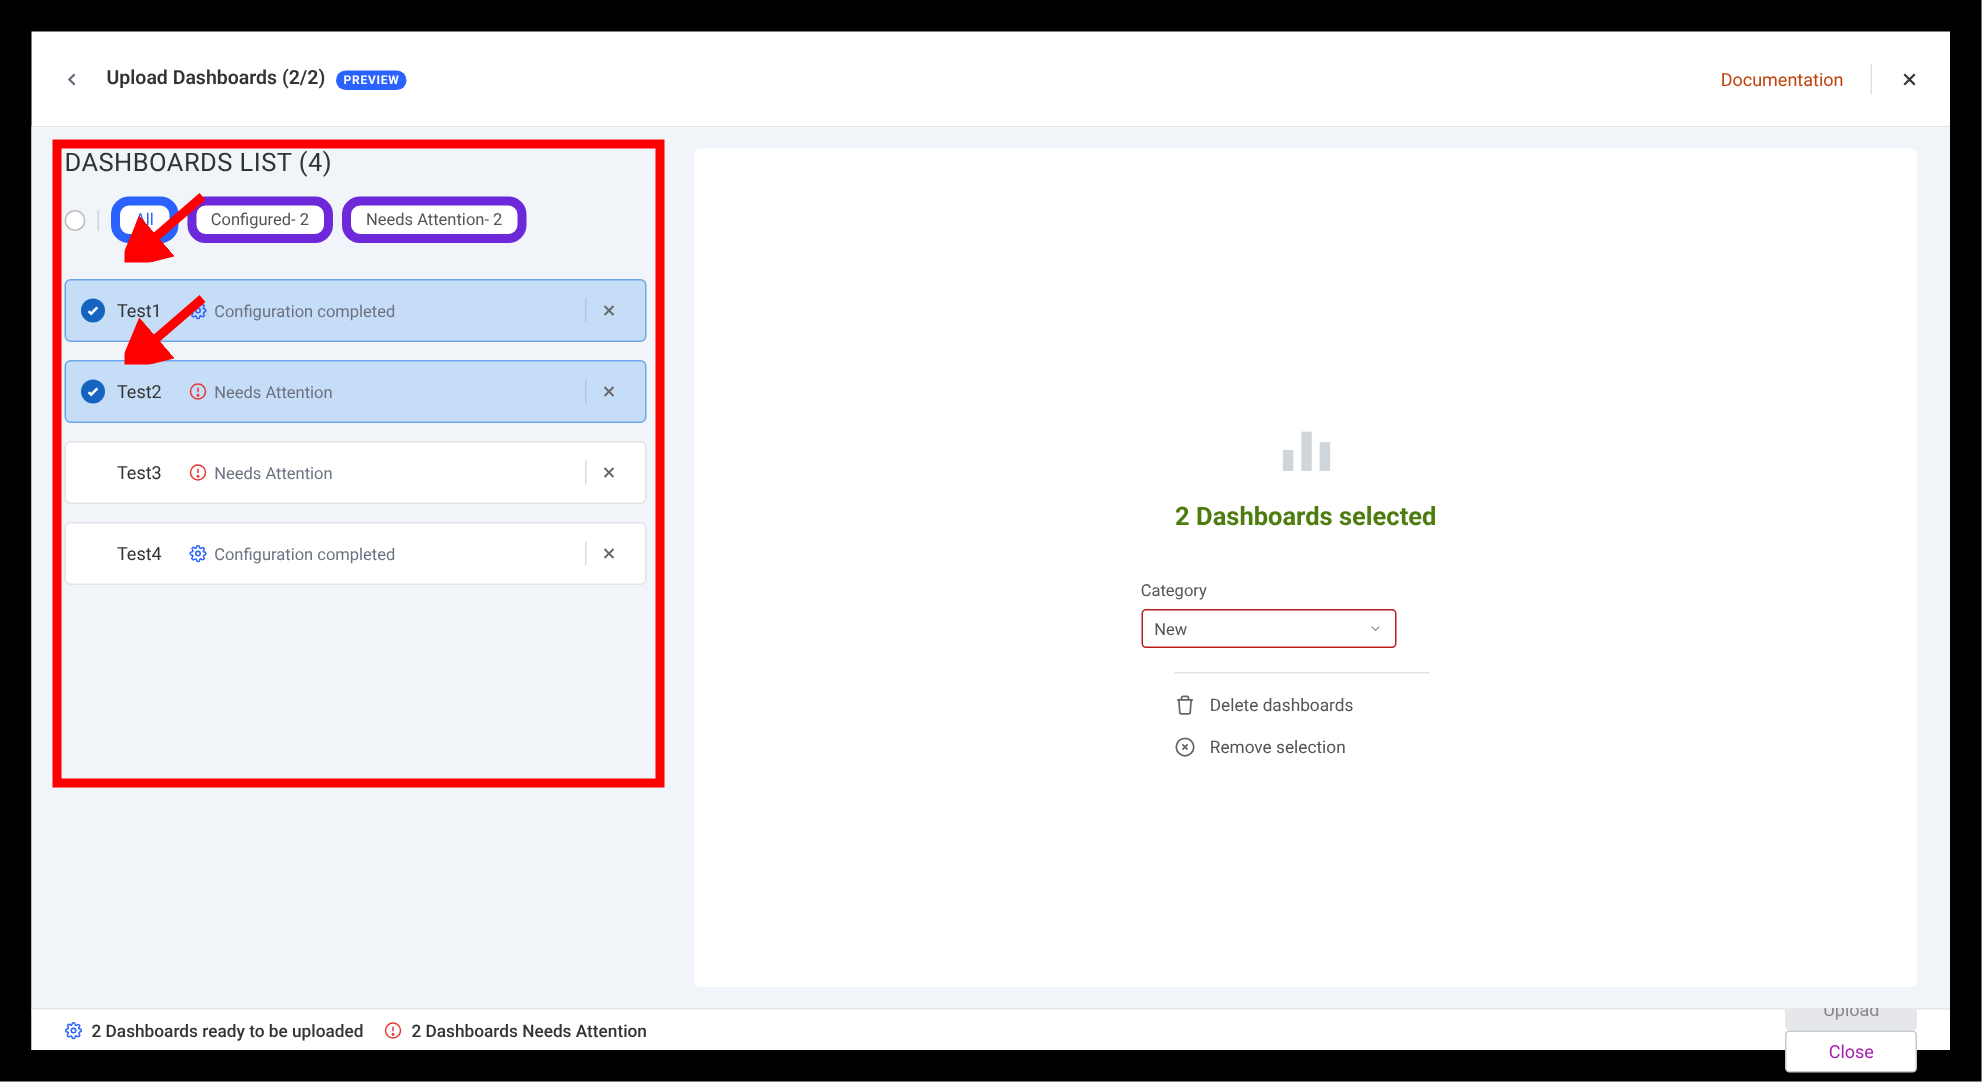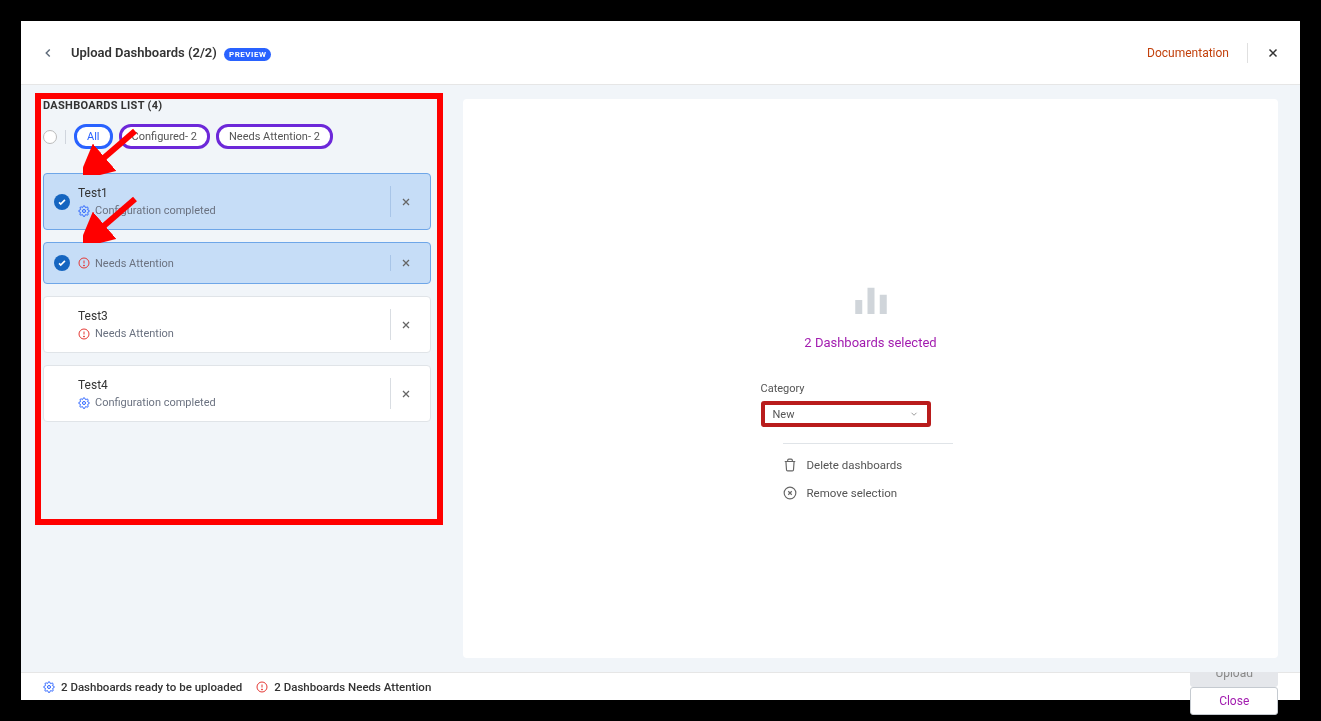--- a/index.html
+++ b/index.html
@@ -12,55 +12,55 @@
   .hdr-title { font-size: 13px; font-weight: 600; color: #333; }
   .preview-badge { background: #2962ff; color: #fff; font-size: 8px; font-weight: 700; padding: 2px 5px; border-radius: 8px; margin-left: 4px; letter-spacing: 0.5px; }
   .hdr-right { margin-left: auto; display: flex; align-items: center; gap: 18px; }
   .doc-link { color: #c2410c; font-size: 12px; text-decoration: none; cursor: pointer; }
   .vline { width: 1px; height: 20px; background: #e0e0e0; }
   .close-x { width: 14px; height: 14px; cursor: pointer; color: #333; }
   
   .body { flex: 1; background: #f1f5f9; display: flex; position: relative; }
   .left-col { width: 432px; padding: 14px 0 14px 0; position: relative; }
   .left-inner { padding: 0 22px 8px 22px; }
-  .list-title { font-size: 11px; font-weight: 700; letter-spacing: 0.3px; color: #333; margin-bottom: 12px; }
+  .list-title { font-size: 17px; font-weight: 400; letter-spacing: 0.3px; color: #333; margin-bottom: 12px; }
   .filters { display: flex; align-items: center; gap: 6px; margin-bottom: 16px; }
   .master-radio { width: 14px; height: 14px; border: 1px solid #bbb; border-radius: 50%; background: #fff; }
   .fdiv { width: 1px; height: 14px; background: #d0d5dd; margin: 0 2px; }
-  .pill { border: 3px solid #6d28d9; border-radius: 12px; padding: 3px 10px; font-size: 11px; color: #555; background: #fff; cursor: pointer; }
+  .pill { border: 6px solid #6d28d9; border-radius: 12px; padding: 3px 10px; font-size: 11px; color: #555; background: #fff; cursor: pointer; }
   .pill.active { border-color: #2962ff; color: #2962ff; }
   .cards { padding: 0 22px; display: flex; flex-direction: column; gap: 12px; }
   .card { background: #fff; border: 1px solid #e0e4e8; border-radius: 4px; display: flex; align-items: center; padding: 12px 10px 12px 6px; position: relative; }
   .card.selected { background: #c6ddf7; border-color: #6ea6e8; }
   .chk { width: 16px; height: 16px; border-radius: 50%; background: #1565c0; margin: 0 8px 0 4px; display: flex; align-items: center; justify-content: center; flex-shrink: 0; }
   .chk svg { width: 10px; height: 10px; color: #fff; }
   .chk.blank { background: transparent; }
-  .card-text { flex: 1; display: flex; flex-direction: column; gap: 4px; }
+  .card-text { flex: 1; display: flex; flex-direction: row; gap: 18px; }
   .card-title { font-size: 12px; color: #333; }
   .card-status { display: flex; align-items: center; gap: 5px; font-size: 11px; }
   .card-status.ok { color: #6b7280; }
   .card-status.warn { color: #6b7280; }
   .gear { width: 12px; height: 12px; color: #2962ff; flex-shrink:0; }
   .warn-ic { width: 12px; height: 12px; color: #e53935; flex-shrink:0; }
   .card-close { width: 30px; display: flex; align-items: center; justify-content: center; border-left: 1px solid #d9dde2; align-self: stretch; margin-left: 6px; cursor: pointer; }
   .card.selected .card-close { border-left-color: #a8c5e8; }
   .card-close svg { width: 12px; height: 12px; color: #666; }
   
   .red-box { position: absolute; left: 14px; top: 8px; width: 408px; height: 432px; border: 6px solid #f00; pointer-events: none; z-index: 50; }
   
   .arrow { position: absolute; z-index: 60; pointer-events: none; }
   
   .right-col { flex: 1; padding: 14px 22px 14px 10px; }
   .right-panel { background: #fff; border-radius: 4px; height: 100%; position: relative; }
   .rp-center { position: absolute; left: 50%; top: 180px; transform: translateX(-50%); display: flex; flex-direction: column; align-items: center; width: 300px; }
   .bars-icn { width: 42px; height: 42px; color: #d0d5da; margin-bottom: 14px; }
-  .sel-title { font-size: 13px; font-weight: 400; color: #a21caf; margin-bottom: 32px; }
+  .sel-title { font-size: 17px; font-weight: 700; color: #4d7c0f; margin-bottom: 32px; }
   .cat-block { width: 170px; align-self: flex-start; margin-left: 40px; }
   .cat-label { font-size: 11px; color: #555; margin-bottom: 6px; }
-  .cat-select { width: 170px; height: 26px; border: 4px solid #b91c1c; border-radius: 3px; background: #fff; display: flex; align-items: center; justify-content: space-between; padding: 0 8px; font-size: 11px; color: #555; cursor: pointer; }
+  .cat-select { width: 170px; height: 26px; border: 1px solid #b91c1c; border-radius: 3px; background: #fff; display: flex; align-items: center; justify-content: space-between; padding: 0 8px; font-size: 11px; color: #555; cursor: pointer; }
   .chev { width: 10px; height: 10px; color: #888; }
   .sep { width: 170px; height: 1px; background: #e0e4e8; margin: 16px 0 14px 62px; align-self: flex-start; }
   .action-row { width: 170px; align-self: flex-start; margin-left: 62px; display: flex; align-items: center; gap: 10px; font-size: 11.5px; color: #555; margin-bottom: 14px; cursor: pointer; }
   .act-icn { width: 14px; height: 14px; color: #666; flex-shrink:0; }
   
   .ftr { height: 28px; border-top: 1px solid #e6e6e6; background: #fff; display: flex; align-items: center; padding: 0 22px; }
   .ftr-left { display: flex; align-items: center; gap: 14px; }
   .ftr-item { display: flex; align-items: center; gap: 6px; font-size: 11.5px; color: #333; font-weight: 500; }
   .ftr-right { margin-left: auto; display: flex; gap: 0; flex-direction: column; }
   .btn { height: 28px; padding: 0 24px; border-radius: 3px; font-size: 12px; display: flex; align-items: center; justify-content: center; cursor: pointer; }
@@ -148,20 +148,21 @@
             </div>
         </div>
 
         <div class="card selected">
           <div class="chk">
               <svg viewBox="0 0 24 24" fill="none" stroke="currentColor" stroke-width="4">
                 <path d="M5 13l4 4L19 7"></path>
               </svg>
             </div>
           <div class="card-text">
+            <div class="card-title">Test2</div>
             <div class="card-status warn">
               <svg class="warn-ic" viewBox="0 0 24 24" fill="none" stroke="currentColor" stroke-width="2">
                   <circle cx="12" cy="12" r="10"></circle>
                   <line x1="12" y1="7" x2="12" y2="13"></line>
                   <circle cx="12" cy="17" r="1" fill="currentColor"></circle>
                 </svg>
               <span>Needs Attention</span>
             </div>
           </div>
           <div class="card-close">

